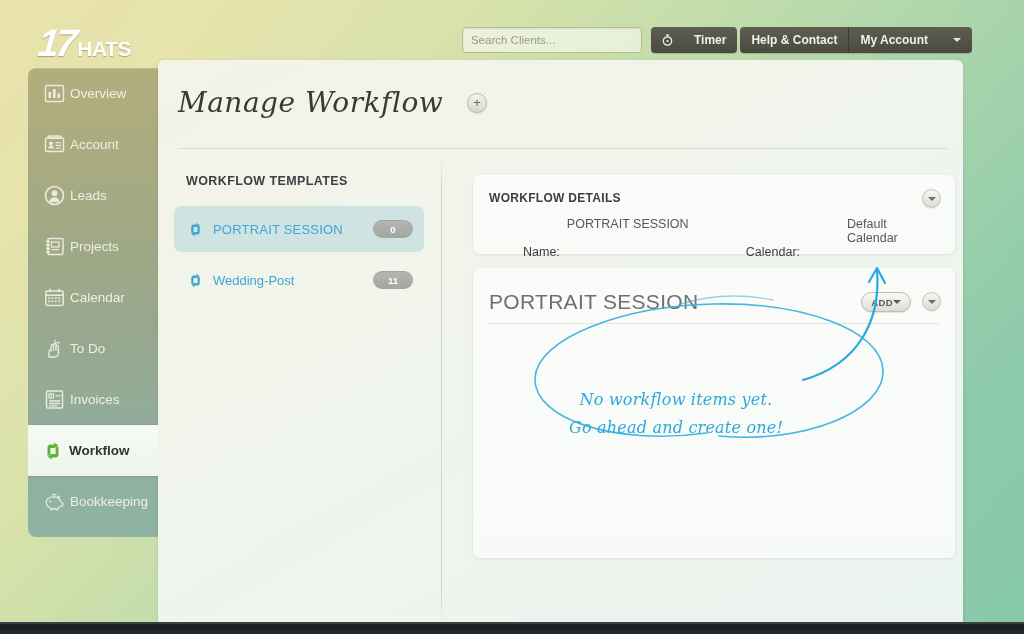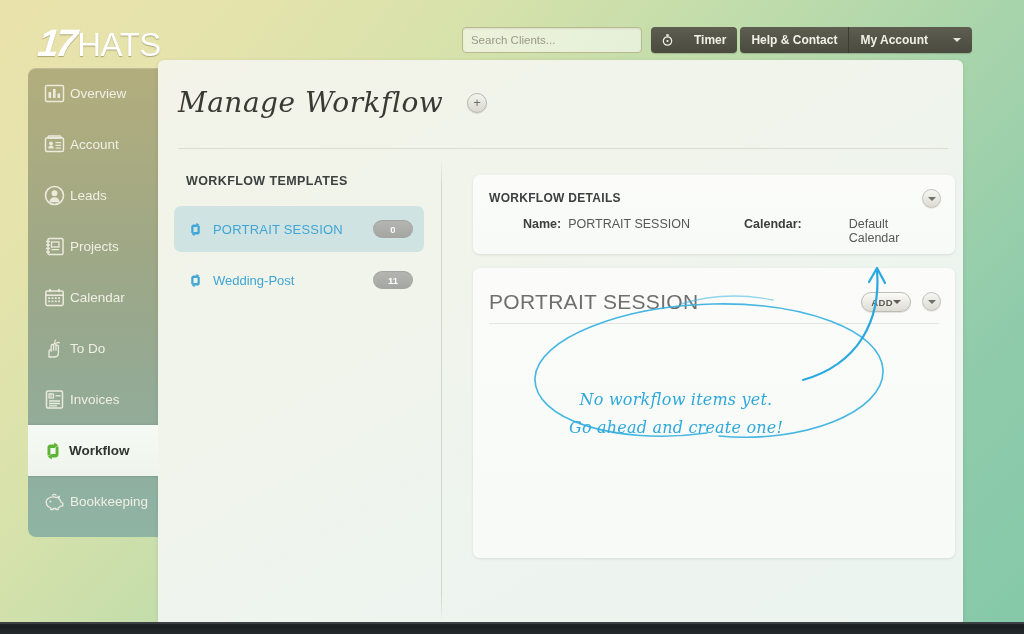--- a/index.html
+++ b/index.html
@@ -37,21 +37,21 @@
     font-size: 34px; font-weight: bold; letter-spacing: -0.5px;
     color: #ffffff;
     text-shadow: 0 1px 1px rgba(120,115,70,.55);
     display: flex; align-items: baseline;
   }
   .logo .num {
     font-size: 38px; font-weight: 900; font-style: italic;
     letter-spacing: -3px; margin-right: 3px;
     transform: skewX(-6deg);
   }
-  .logo .hats { font-weight: 400; font-size: 33px; letter-spacing: -0.5px; }
+  .logo .hats { font-weight: 700; font-size: 21px; letter-spacing: -0.5px; }
 
   .header-right {
     position: absolute; right: 52px; top: 27px;
     display: flex; align-items: stretch; height: 26px;
   }
   .search-input {
     width: 180px; height: 26px;
     border: 1px solid #b9b88f;
     border-radius: 4px;
     background: rgba(255,255,255,.55);
@@ -192,21 +192,21 @@
   .card-session { left: 315px; top: 208px; width: 482px; height: 290px; overflow: hidden; }
 
   .details-title {
     position: absolute; left: 16px; top: 16px;
     font-size: 12px; font-weight: bold; color: #3c4040; letter-spacing: .3px;
   }
   .details-row {
     position: absolute; left: 16px; top: 42px; right: 16px;
     display: flex; font-size: 12.5px; color: #555;
   }
-  .dl { font-weight: bold; color: #3d3d3d; margin-right: 7px; }
+  .dl { font-weight: normal; color: #3d3d3d; margin-right: 7px; margin-top: 28px; }
   .dv { color: #575757; }
   .field-name { margin-left: 34px; width: 225px; display: flex; }
   .field-cal { display: flex; gap: 40px; }
 
   .round-chevron {
     position: absolute; width: 19px; height: 19px; border-radius: 50%;
     background: linear-gradient(180deg,#f6f6f2 0%, #dcdcd4 100%);
     border: 1px solid #c2c2b8;
     display: flex; align-items: center; justify-content: center;
     cursor: pointer;

